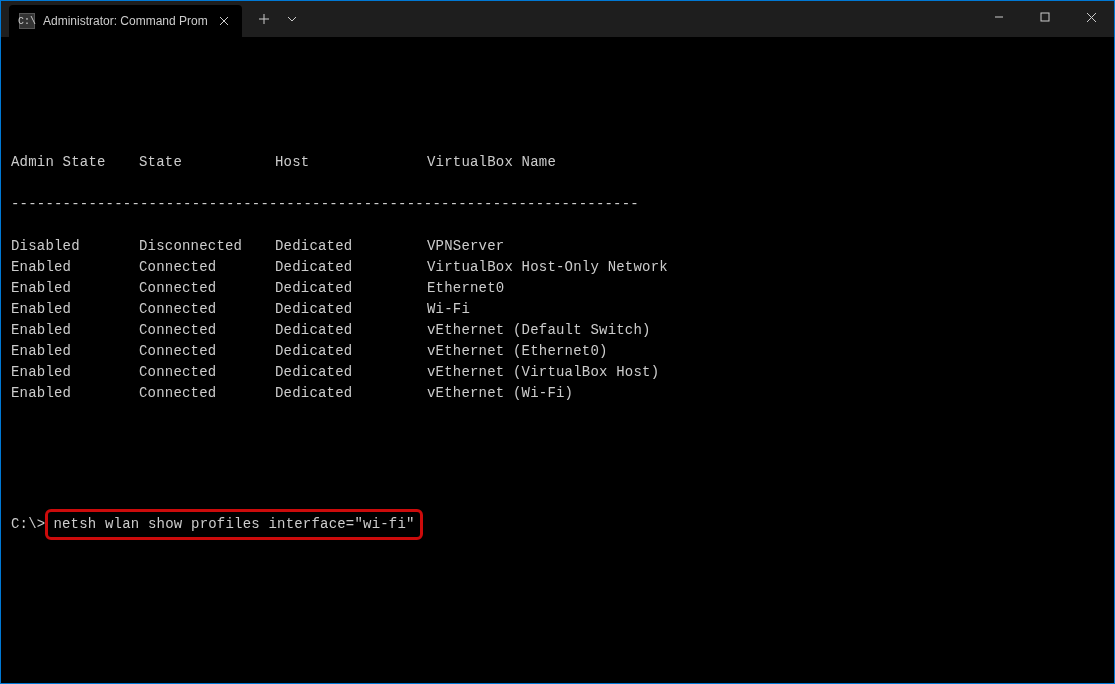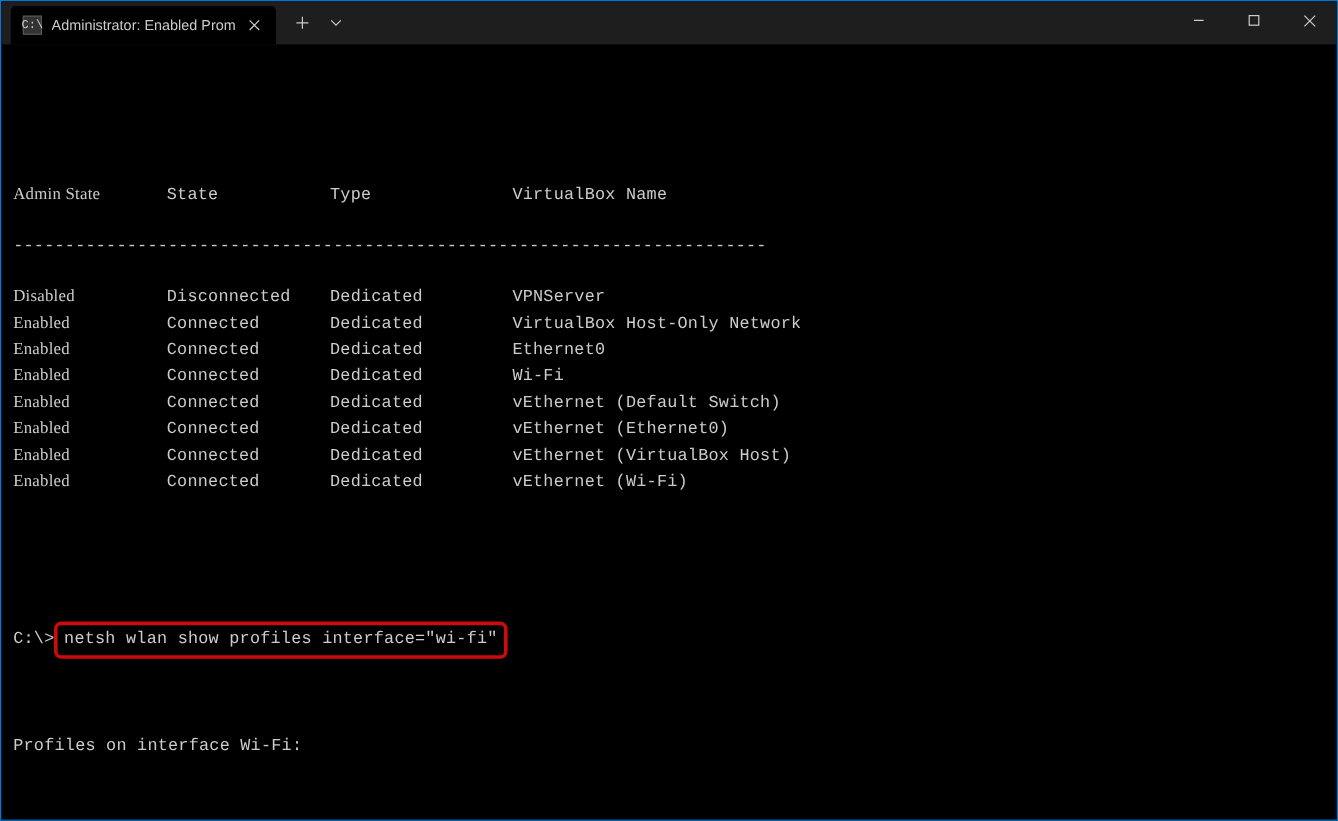--- a/index.html
+++ b/index.html
@@ -108,31 +108,31 @@
       font-size: 14px;
       letter-spacing: 0.2px;
     }
     .prompt { color: #cccccc; }
     .highlight-box {
       border: 3px solid #cc0b0b;
       padding: 2px 5px;
       display: inline-block;
       border-radius: 6px;
     }
-    .col1 { width: 128px; display: inline-block; font-family: Liberation Serif, serif; }
+    .col1 { width: 128px; display: inline-block; }
     .col2 { width: 136px; display: inline-block; }
     .col3 { width: 152px; display: inline-block; }
   </style>
 </head>
 <body>
 
 <div class="titlebar">
   <div class="tab">
     <div class="tab-icon">C:\</div>
-    <div class="tab-title">Administrator: Enabled Prom</div>
+    <div class="tab-title">Administrator: Command Prom</div>
     <div class="tab-close">
       <svg width="10" height="10" viewBox="0 0 10 10">
           <path d="M1 1 L9 9 M9 1 L1 9" stroke="#ccc" stroke-width="1" fill="none"></path>
         </svg>
     </div>
   </div>
   <div class="new-tab">
     <svg width="12" height="12" viewBox="0 0 12 12">
         <path d="M6 1 L6 11 M1 6 L11 6" stroke="#ccc" stroke-width="1"></path>
       </svg>
@@ -157,28 +157,27 @@
       <svg width="11" height="11" viewBox="0 0 11 11">
           <path d="M1 1 L10 10 M10 1 L1 10" stroke="#ccc" stroke-width="1"></path>
         </svg>
     </div>
   </div>
 </div>
 
 <div class="terminal">
 <div>&nbsp;</div>
 <div>&nbsp;</div>
-<div><span class="col1">Admin State</span><span class="col2">State</span><span class="col3">Type</span><span>VirtualBox Name</span></div>
+<div><span class="col1">Admin State</span><span class="col2">State</span><span class="col3">Host</span><span>VirtualBox Name</span></div>
 <div>-------------------------------------------------------------------------</div>
 <div id="iface-rows"><div><span class="col1">Disabled</span><span class="col2">Disconnected</span><span class="col3">Dedicated</span><span>VPNServer</span></div><div><span class="col1">Enabled</span><span class="col2">Connected</span><span class="col3">Dedicated</span><span>VirtualBox Host-Only Network</span></div><div><span class="col1">Enabled</span><span class="col2">Connected</span><span class="col3">Dedicated</span><span>Ethernet0</span></div><div><span class="col1">Enabled</span><span class="col2">Connected</span><span class="col3">Dedicated</span><span>Wi-Fi</span></div><div><span class="col1">Enabled</span><span class="col2">Connected</span><span class="col3">Dedicated</span><span>vEthernet (Default Switch)</span></div><div><span class="col1">Enabled</span><span class="col2">Connected</span><span class="col3">Dedicated</span><span>vEthernet (Ethernet0)</span></div><div><span class="col1">Enabled</span><span class="col2">Connected</span><span class="col3">Dedicated</span><span>vEthernet (VirtualBox Host)</span></div><div><span class="col1">Enabled</span><span class="col2">Connected</span><span class="col3">Dedicated</span><span>vEthernet (Wi-Fi)</span></div></div>
 <div>&nbsp;</div>
 <div>&nbsp;</div>
 <div><span class="prompt">C:\&gt;</span><span class="highlight-box">netsh wlan show profiles interface="wi-fi"</span></div>
 <div>&nbsp;</div>
-<div>Profiles on interface Wi-Fi:</div>
 
 
 
 
 
 
 
 
 
 

